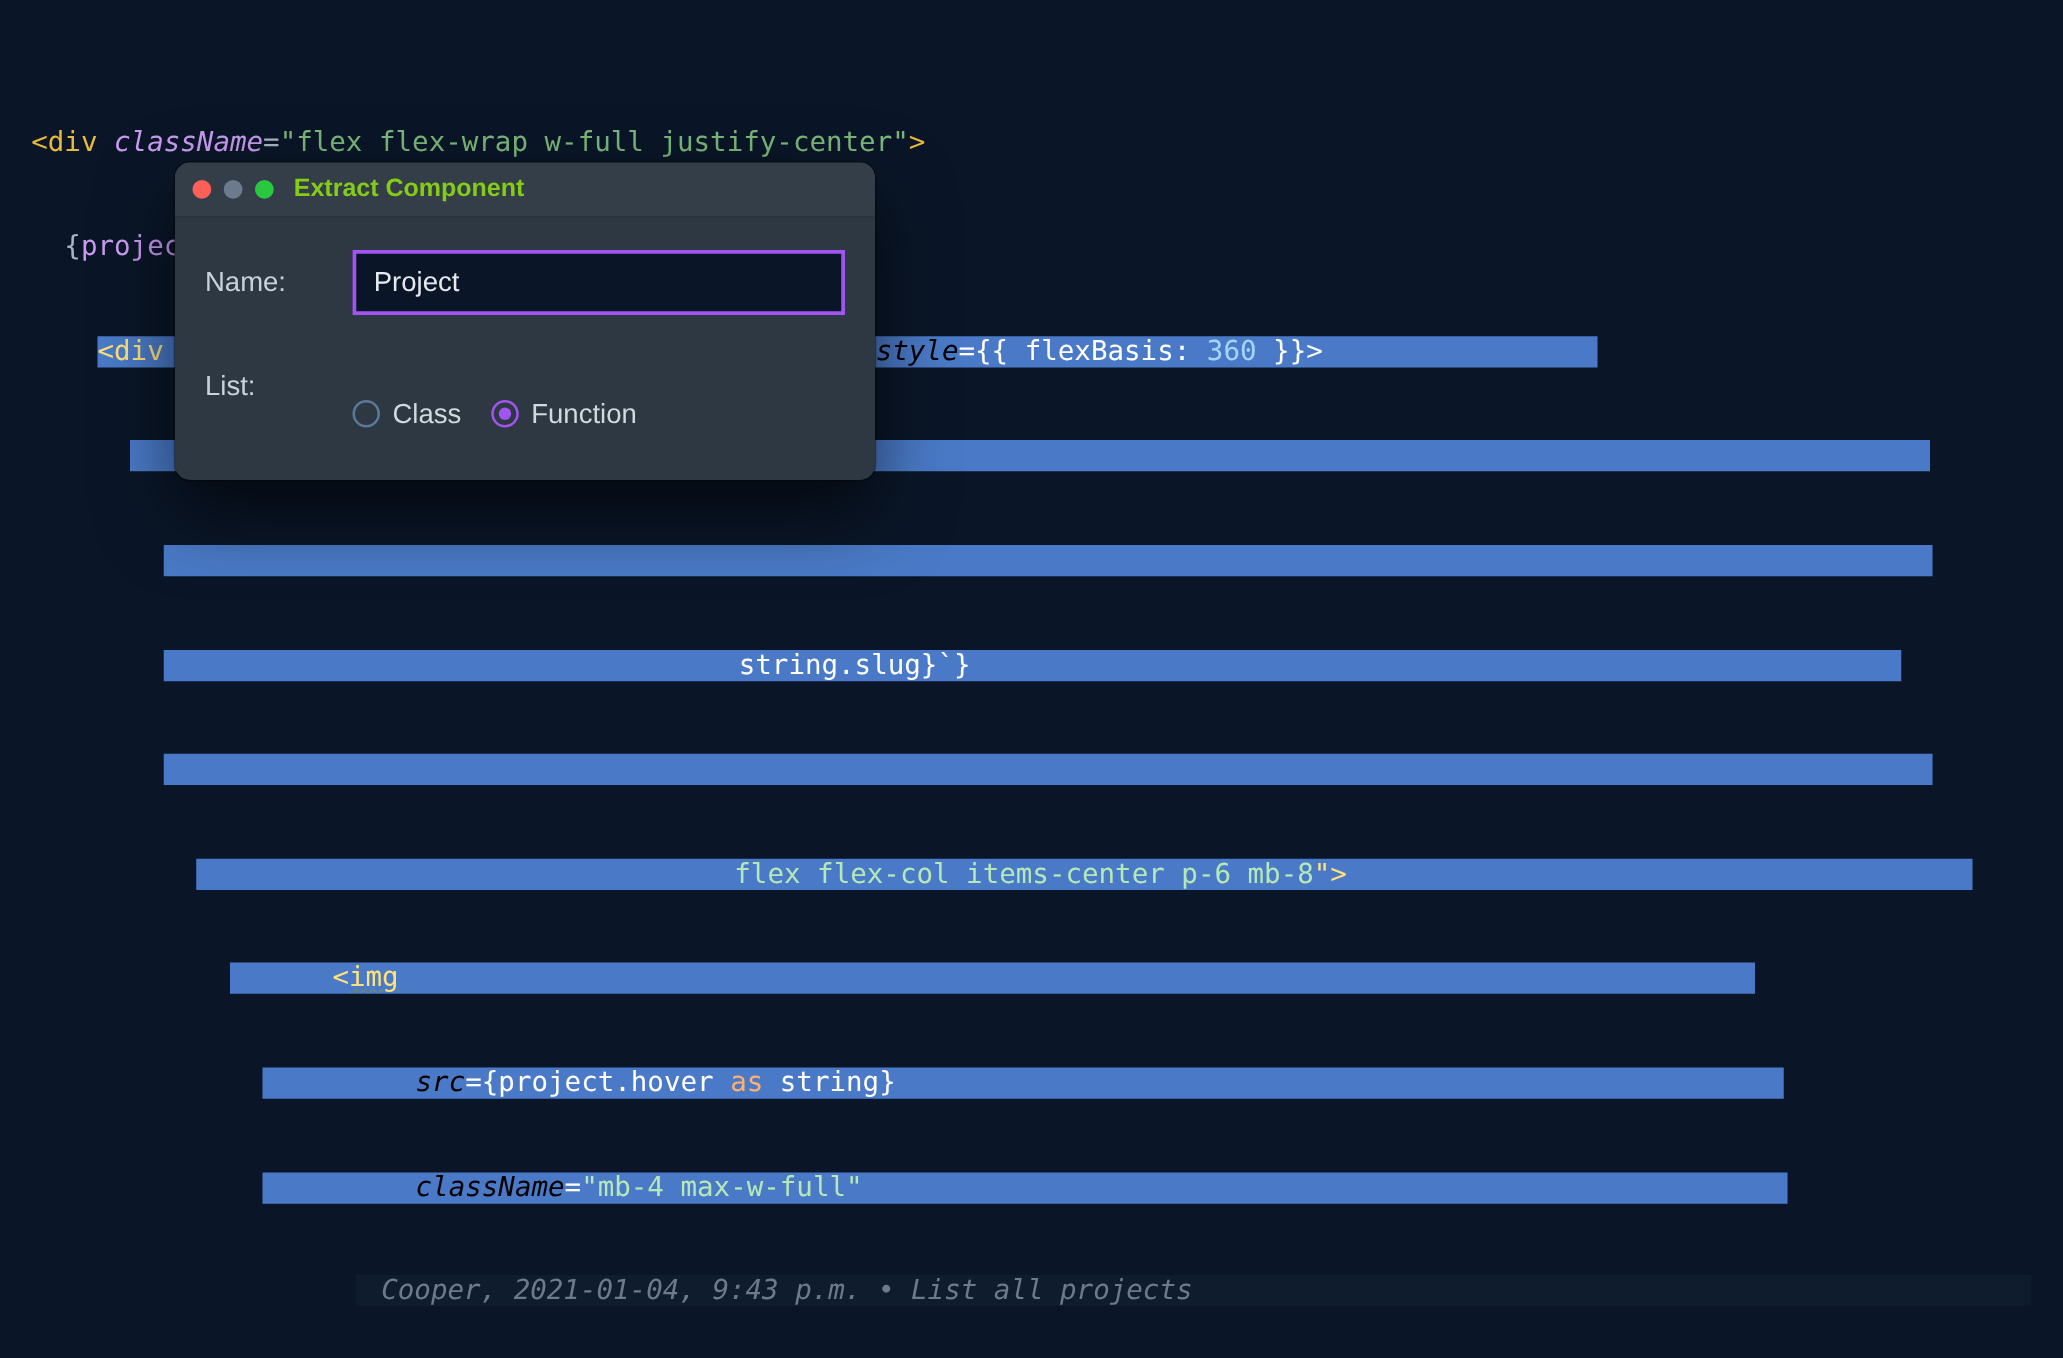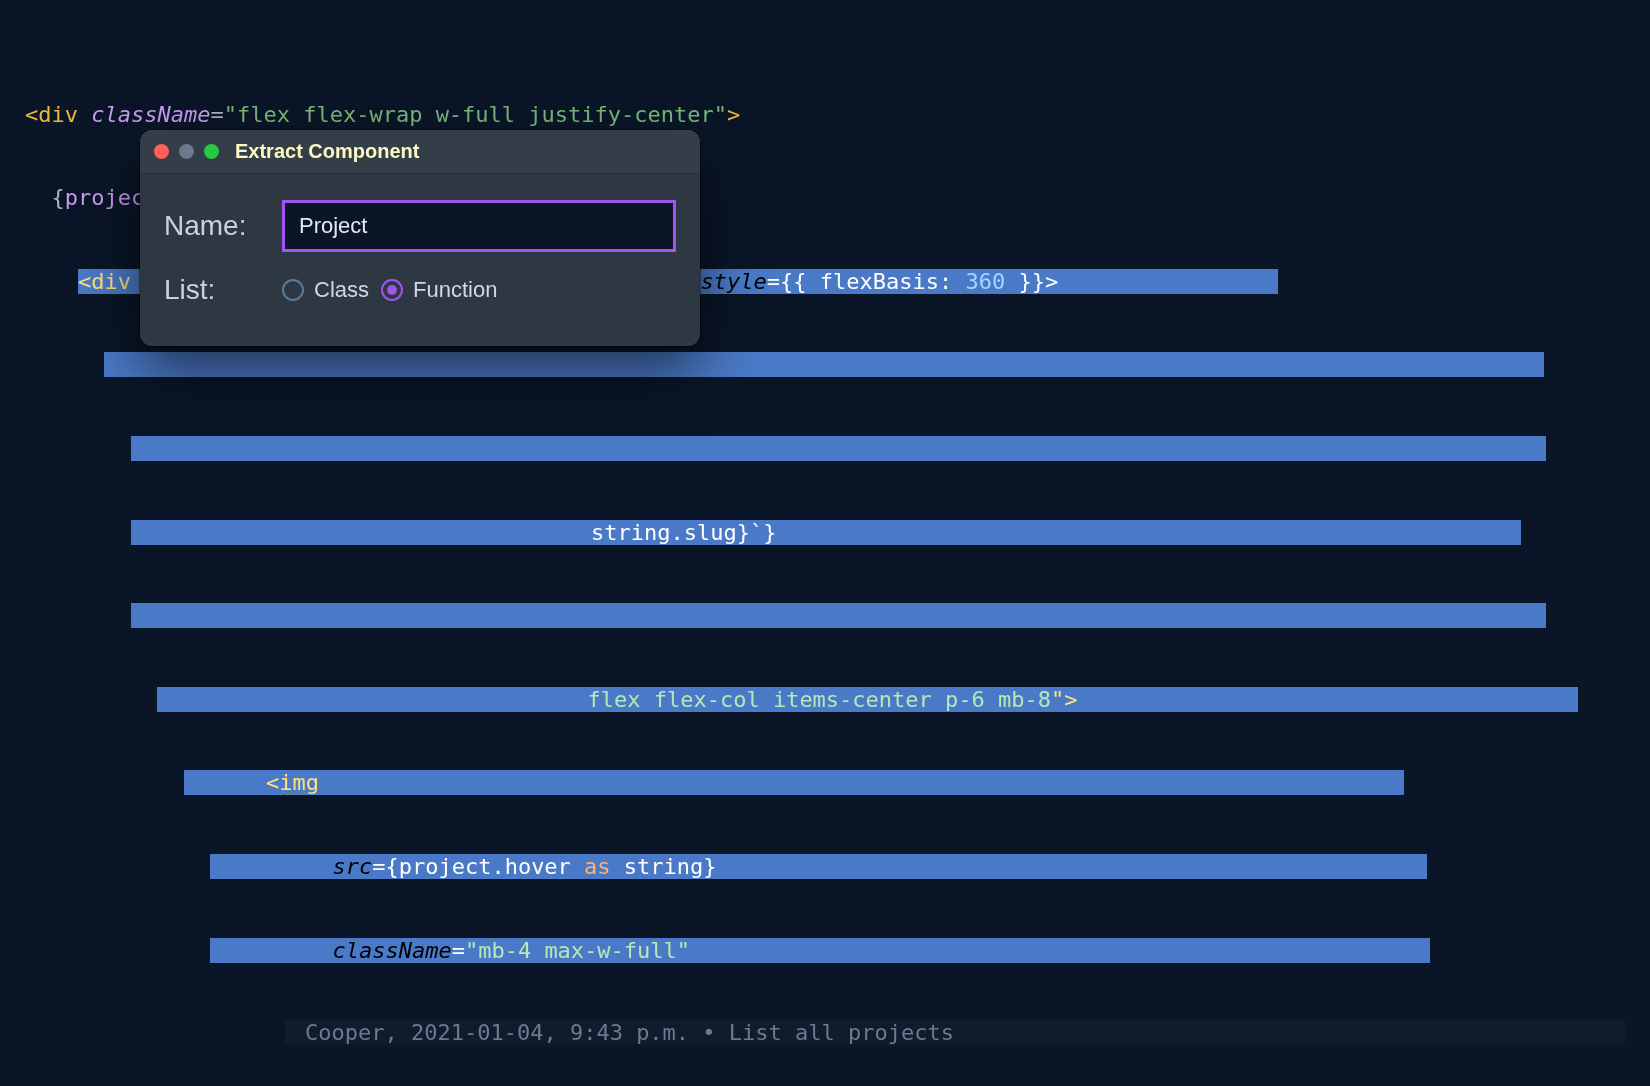--- a/index.html
+++ b/index.html
@@ -33,20 +33,21 @@
   .tk-yellow-sel { color: #ffe27a; }
   .tk-purple-sel { color: #000000; font-style: italic; text-align: right; }
   .tk-green-sel  { color: #b5e8b5; }
   .tk-orange-sel { color: #ffb070; }
   .tk-lblue-sel  { color: #a5d5ff; }
   .blame-line {
     position: absolute;
     left: 285px;
     top: 1020px;
     color: #6b7a8c;
+    font-style: italic;
     background: rgba(70,90,110,0.1);
     padding: 0 20px;
     width: 1340px;
     font-size: 22px;
   }
   .underline-wavy { text-decoration: underline wavy #6b8a6b; text-decoration-thickness:1px; }
 
   
   .dialog {
     position: absolute;
@@ -64,35 +65,35 @@
     display: flex;
     align-items: center;
     gap: 10px;
     padding: 10px 14px;
     background: #333e49;
     border-bottom: 1px solid rgba(0,0,0,0.2);
   }
   .traffic { display:flex; gap:10px; align-items:center; }
   .traffic .dot { width:15px; height:15px; border-radius:50%; }
   .dot.red{background:#ff5f57;} .dot.grey{background:#6b7a8c;} .dot.green{background:#28c840;}
-  .dlg-title-text { font-weight:600; font-size:20px; color:#fef9c3; margin-left:6px;}
+  .dlg-title-text { font-weight:600; font-size:20px; color:#84cc16; margin-left:6px;}
   .dlg-body { padding: 26px 24px 18px 24px; }
   .row { display:flex; align-items:center; margin-bottom:22px; gap:18px; }
-  .row-label { width:100px; font-size:28px; color:#c9d2dc; }
+  .row-label { width:100px; font-size:22px; color:#c9d2dc; }
   .name-input {
     flex:1;
     border: 3px solid #a154f0;
     background: #0a1628;
     color: #e5e9ee;
     font-size: 22px;
     padding: 10px 14px;
     outline: none;
     font-family: inherit;
   }
-  .radio-group { display:flex; gap:12px; align-items:center; }
+  .radio-group { display:flex; gap:24px; align-items:center;margin-top:44px; }
   .radio-item { display:flex; align-items:center; gap:10px; font-size:22px; cursor:pointer; }
   .radio-outer { width:22px; height:22px; border-radius:50%; border:2px solid #5a7a9a; display:flex; align-items:center; justify-content:center; }
   .radio-outer.sel { border-color:#a154f0; }
   .radio-inner { width:10px; height:10px; border-radius:50%; background:#a154f0; }
   .dlg-buttons { display:flex; justify-content:flex-end; gap:14px; padding: 0 24px 22px 24px; }
   .btn { padding:10px 36px; font-size:21px; border:none; cursor:pointer; background:#263039; color:#9aa8b6; }
   .btn.primary { background:#1a2530; color:#fff; font-weight:500; }
 </style>
 </head>
 <body>

